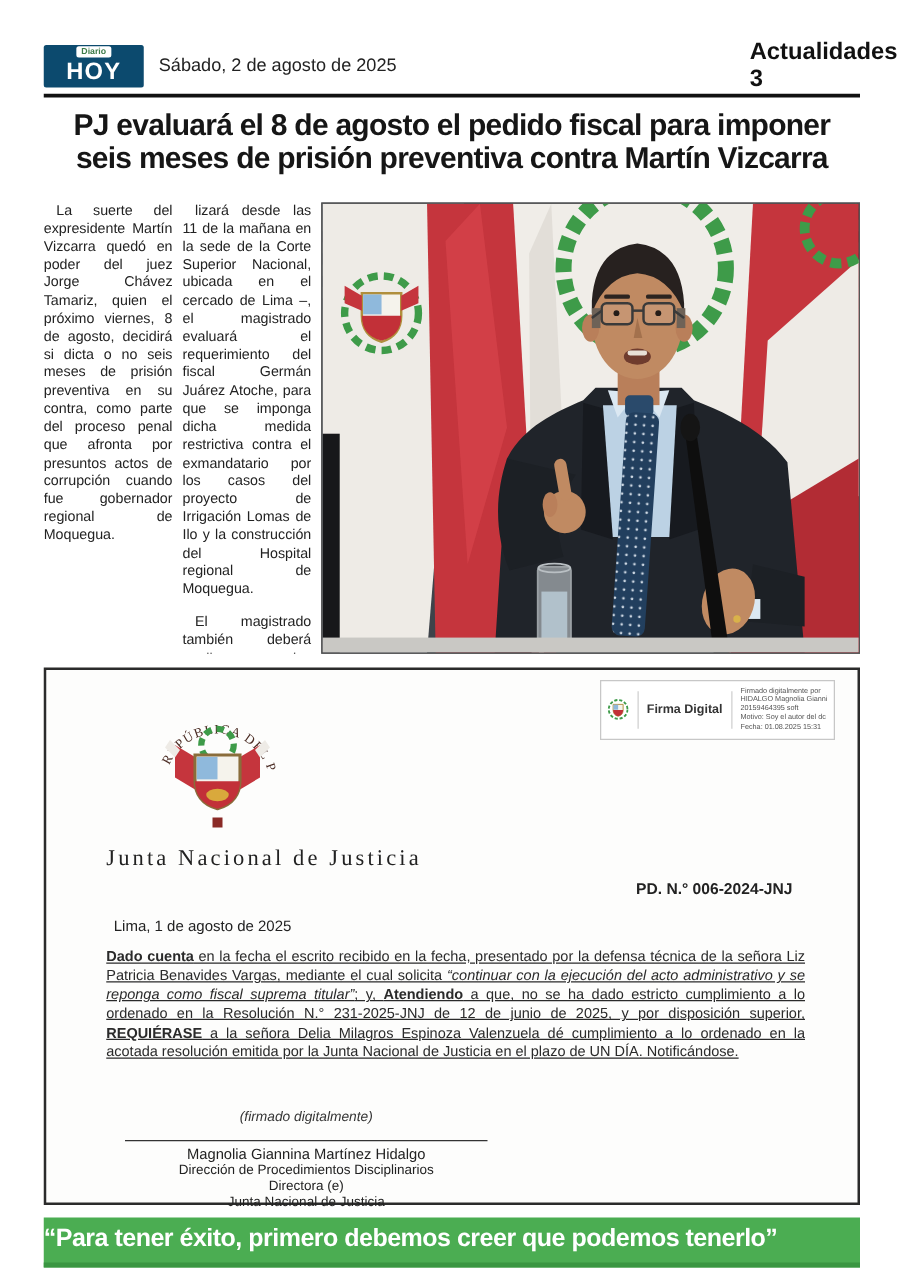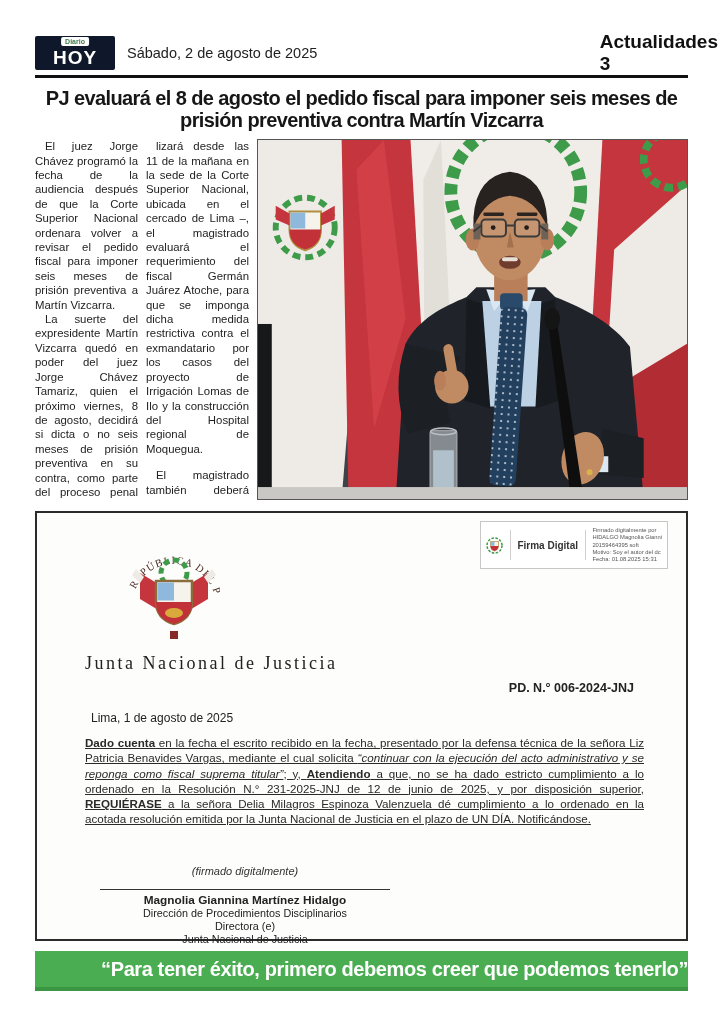--- a/index.html
+++ b/index.html
@@ -4,39 +4,39 @@
 <style>
   * { margin:0; padding:0; box-sizing:border-box; }
   html,body { background:#ffffff; }
   .page {
     position:relative; width:723px; height:1024px; margin:0 auto;
     background:#ffffff; font-family:"Liberation Sans", sans-serif; color:#1a1a1a;
     padding:33px 35px 0 35px; overflow:hidden;
   }
   
   .header { display:flex; align-items:center; height:40px; }
-  .logo { width:80px; height:34px; background:#0f172a; position:relative; border-radius:2px; }
+  .logo { width:80px; height:34px; background:#0c4a6e; position:relative; border-radius:2px; }
   .logo .diario {
     position:absolute; top:1px; left:50%; transform:translateX(-50%);
     background:#ffffff; color:#3e7c49; font-size:7px; font-weight:bold;
     padding:0 4px; border-radius:2px; line-height:9px;
   }
   .logo .hoy {
     position:absolute; bottom:1px; left:0; right:0; text-align:center;
     color:#ffffff; font-weight:bold; font-size:19px; letter-spacing:1px; line-height:22px;
   }
   .header-date { margin-left:12px; font-size:14.5px; color:#222; }
   .header-right { margin-left:auto; display:flex; align-items:baseline;flex-direction:column; }
   .section-name { font-weight:bold; font-size:19px; color:#111; }
   .page-number { font-weight:bold; font-size:19px; margin-left:30px; color:#111; }
   .header-rule { border-bottom:3px solid #111; margin-top:2px; }
   
   .headline {
-    text-align:center; font-weight:bold; font-size:20px; line-height:1.08;
-    letter-spacing:-0.6px; color:#161616; margin:10px 0 8px 0;
+    text-align:center; font-weight:bold; font-size:24px; line-height:1.08;
+    letter-spacing:-0.6px; color:#161616; margin:10px 0 22px 0;
   }
   
   .article-row { display:flex; gap:8px; height:361px; }
   .col { width:103px; font-size:11.4px; line-height:14.4px; text-align:justify; color:#222; overflow:hidden; }
   .col p { text-indent:10px; }
   .col-1 p:nth-child(3) { margin-top:12px; }
   .col-2 p:nth-child(2) { margin-top:12px; }
   .photo-wrap { flex:1; height:361px; border:1px solid #555; background:#3e434a; }
   .photo-wrap svg { display:block; width:100%; height:100%; }
   
@@ -62,26 +62,26 @@
   .doc-date { position:absolute; left:54px; top:198px; font-size:12px; color:#222; }
   .doc-body {
     position:absolute; left:48px; right:42px; top:222px;
     font-size:11.6px; line-height:15.2px; text-align:justify; color:#2a2a2a;text-decoration:underline;
   }
   .run-b { font-weight:bold; }
   .run-i { font-style:italic; }
   .sig-block { position:absolute; left:40px; top:352px; width:336px; text-align:center; }
   .sig-note { font-style:italic; font-size:11px; color:#333; }
   .sig-line { border-bottom:1.5px solid #333; width:290px; margin:12px auto 3px auto; }
-  .sig-name { font-weight:bold; font-size:11.8px; color:#222; }
+  .sig-name { font-weight:normal; font-size:11.8px; color:#222; }
   .sig-sub { font-size:10.8px; line-height:13px; color:#222; }
   
   .quote-banner {
     margin-top:10px; height:40px; background:#4bad52; border-bottom:4px solid #3a9642;
-    display:flex; align-items:center; justify-content:flex-end;
+    display:flex; align-items:center; justify-content:flex-start;
   }
   .quote-text { color:#ffffff; font-weight:bold; font-size:20px; letter-spacing:-0.4px; }
 </style>
 </head>
 <body>
 
 <div class="page">
 
   <div class="header">
     <div class="logo">
@@ -93,21 +93,20 @@
       <span class="section-name">Actualidades</span>
       <span class="page-number">3</span>
     </span>
   </div>
   <div class="header-rule"></div>
 
   <h1 class="headline">PJ evaluará el 8 de agosto el pedido fiscal para imponer seis meses de prisión preventiva contra Martín Vizcarra</h1>
 
   <div class="article-row">
     <div class="col col-1">
-        <p>El juez Jorge Chávez programó la fecha de la audiencia después de que la Corte Superior Nacional ordenara volver a revisar el pedido fiscal para imponer seis meses de prisión preventiva a Martín Vizcarra.</p>
         <p>La suerte del expresidente Martín Vizcarra quedó en poder del juez Jorge Chávez Tamariz, quien el próximo viernes, 8 de agosto, decidirá si dicta o no seis meses de prisión preventiva en su contra, como parte del proceso penal que afronta por presuntos actos de corrupción cuando fue gobernador regional de Moquegua.</p>
       </div>
     <div class="col col-2">
         <p>lizará desde las 11 de la mañana en la sede de la Corte Superior Nacional, ubicada en el cercado de Lima –, el magistrado evaluará el requerimiento del fiscal Germán Juárez Atoche, para que se imponga dicha medida restrictiva contra el exmandatario por los casos del proyecto de Irrigación Lomas de Ilo y la construcción del Hospital regional de Moquegua.</p>
         <p>El magistrado también deberá analizar los argumentos de la defensa legal del expresidente Martín Vizcarra a fin de que se rechace el requerimiento fiscal de seis meses de prisión preventiva.</p>
       </div>
 
     <div class="photo-wrap">
       <svg viewBox="0 0 436 361" preserveAspectRatio="none">
 

